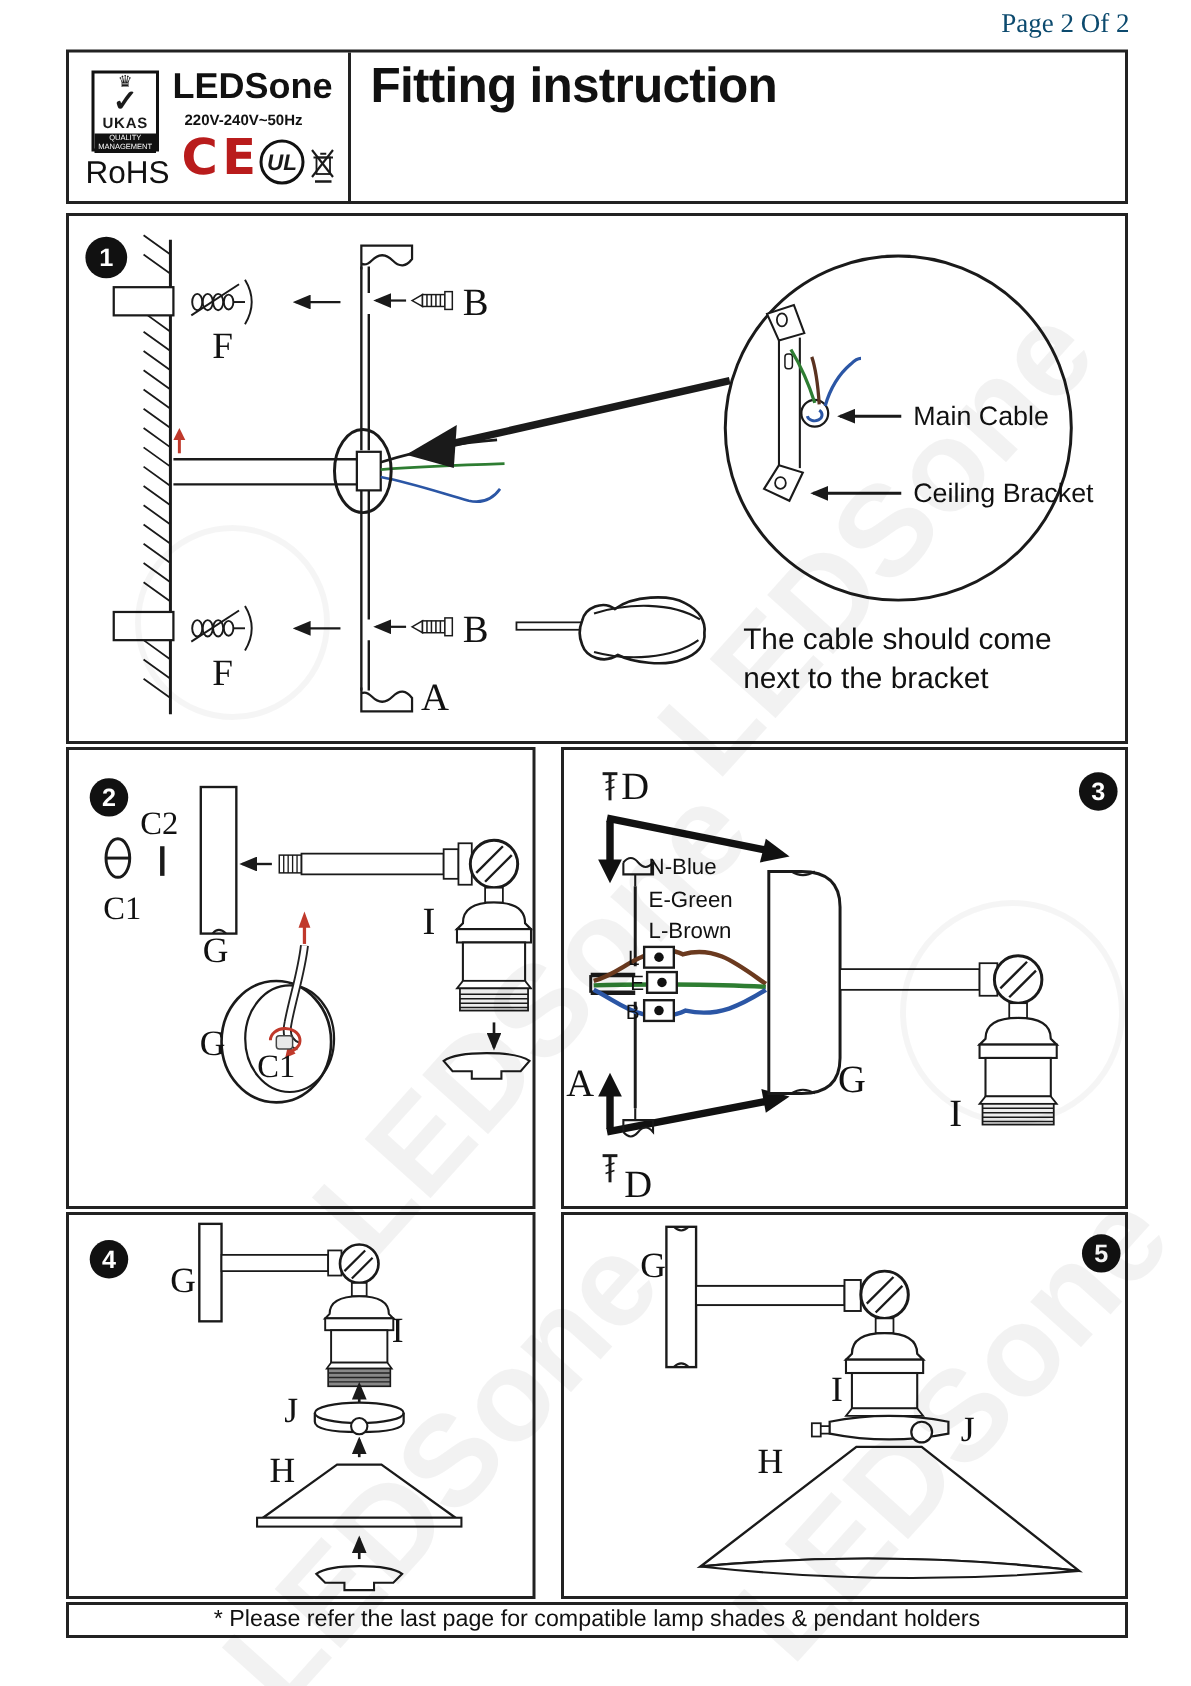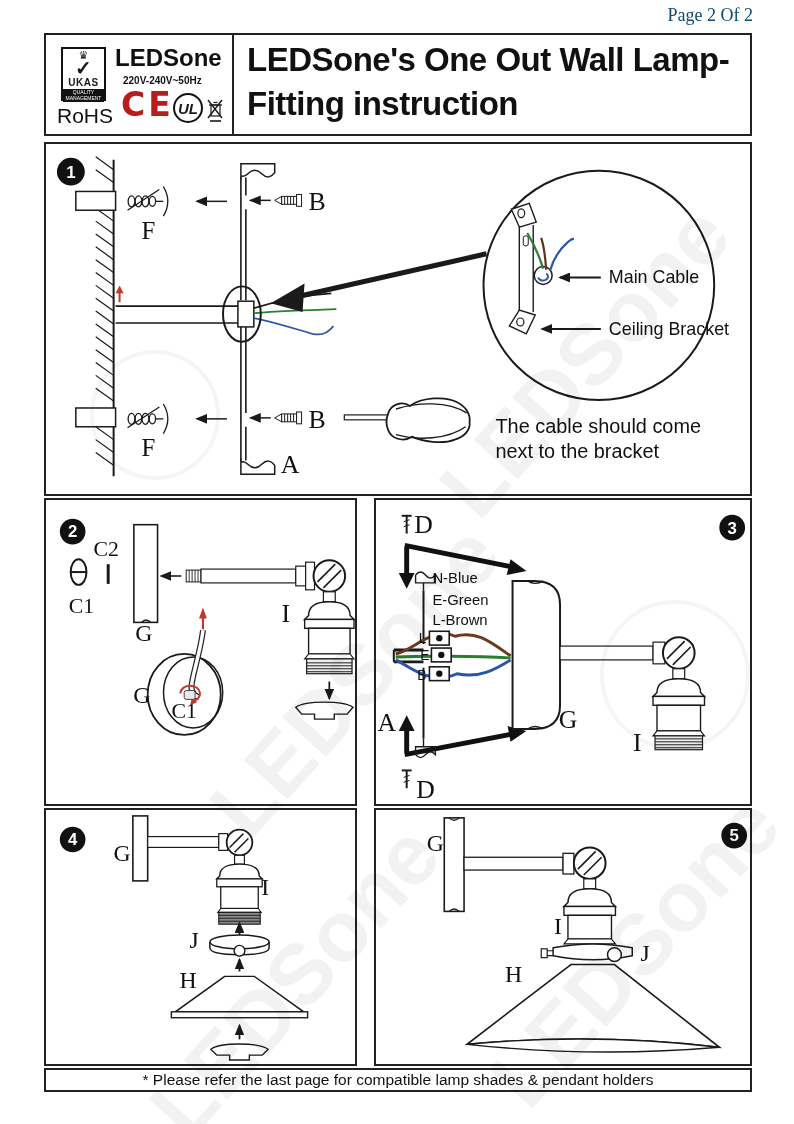--- a/index.html
+++ b/index.html
@@ -83,21 +83,20 @@
     <svg class="weee" width="16" height="26" viewBox="0 0 16 26">
       <rect x="4" y="7" width="9" height="11" class="ln" stroke-width="1.2"></rect>
       <line x1="2" y1="7" x2="15" y2="7" class="ln" stroke-width="1.2"></line>
       <line x1="6.5" y1="4.5" x2="10.5" y2="4.5" class="ln" stroke-width="1.2"></line>
       <line x1="1" y1="2" x2="15" y2="20" class="ln" stroke-width="1.4"></line>
       <line x1="15" y1="2" x2="1" y2="20" class="ln" stroke-width="1.4"></line>
       <line x1="3" y1="23" x2="14" y2="23" class="ln" stroke-width="1.6"></line>
     </svg>
   </div>
   <div class="title-cell">
-    <div class="title-line l1">LEDSone's One Out Wall Lamp-</div>
     <div class="title-line">Fitting instruction</div>
   </div>
 </div>
 
 <div id="panel1" class="panel">
 <svg viewBox="0 0 708 354" preserveAspectRatio="none">
   <defs>
     <marker id="ar1" markerWidth="12" markerHeight="10" refX="10" refY="5" orient="auto" markerUnits="userSpaceOnUse">
       <path d="M0,0 L12,5 L0,10 Z" fill="#1a1a1a"></path>
     </marker>

